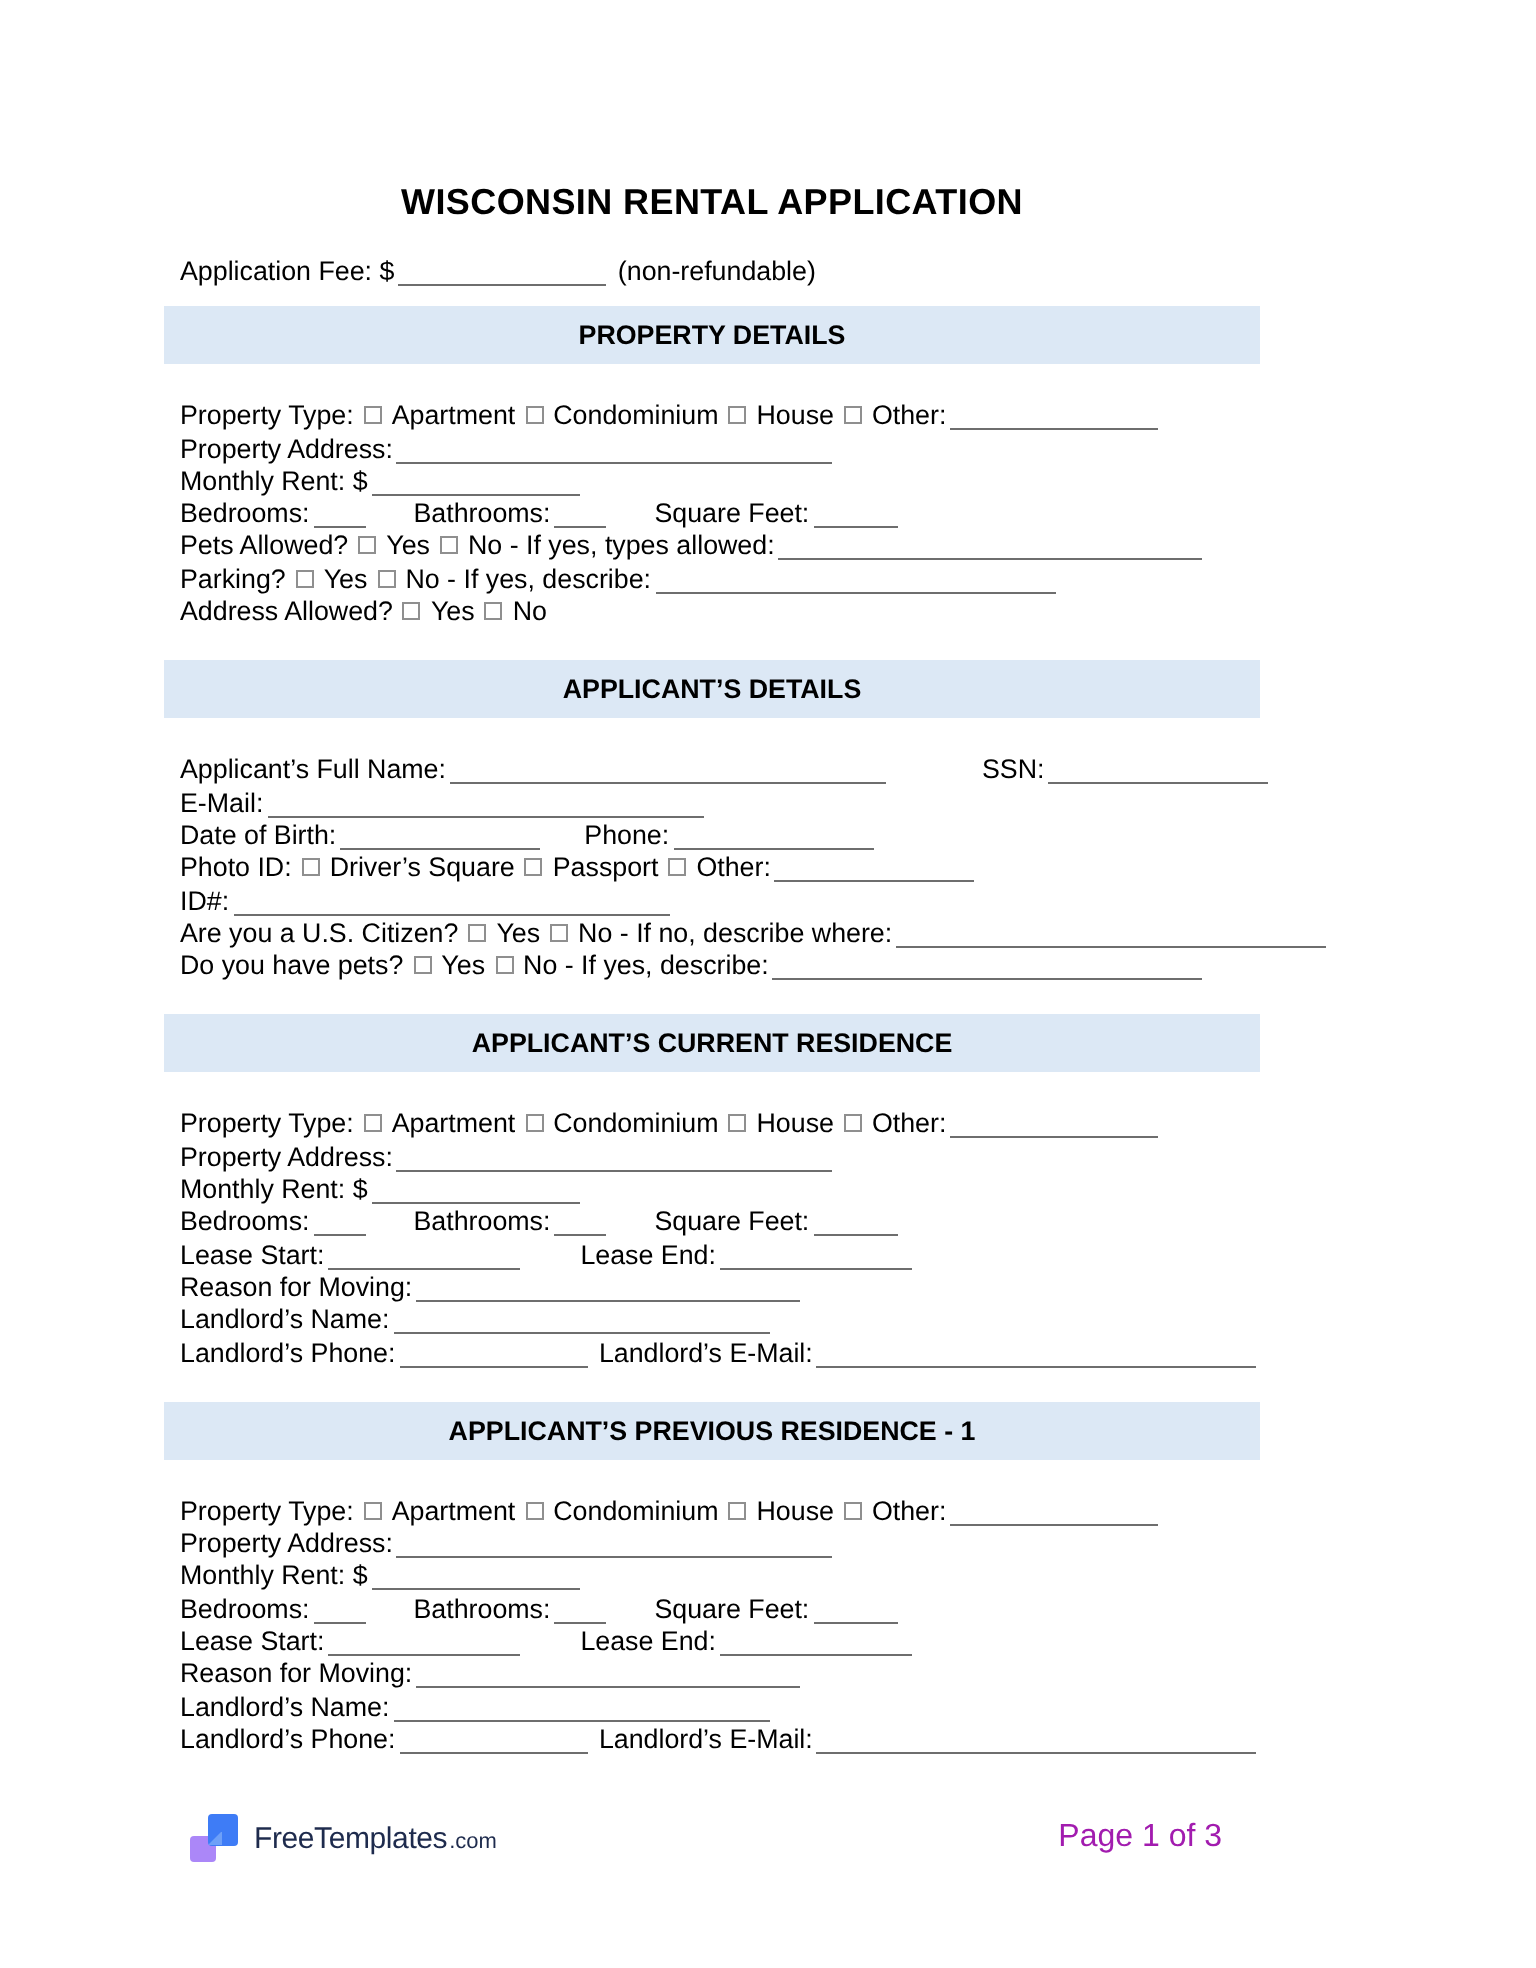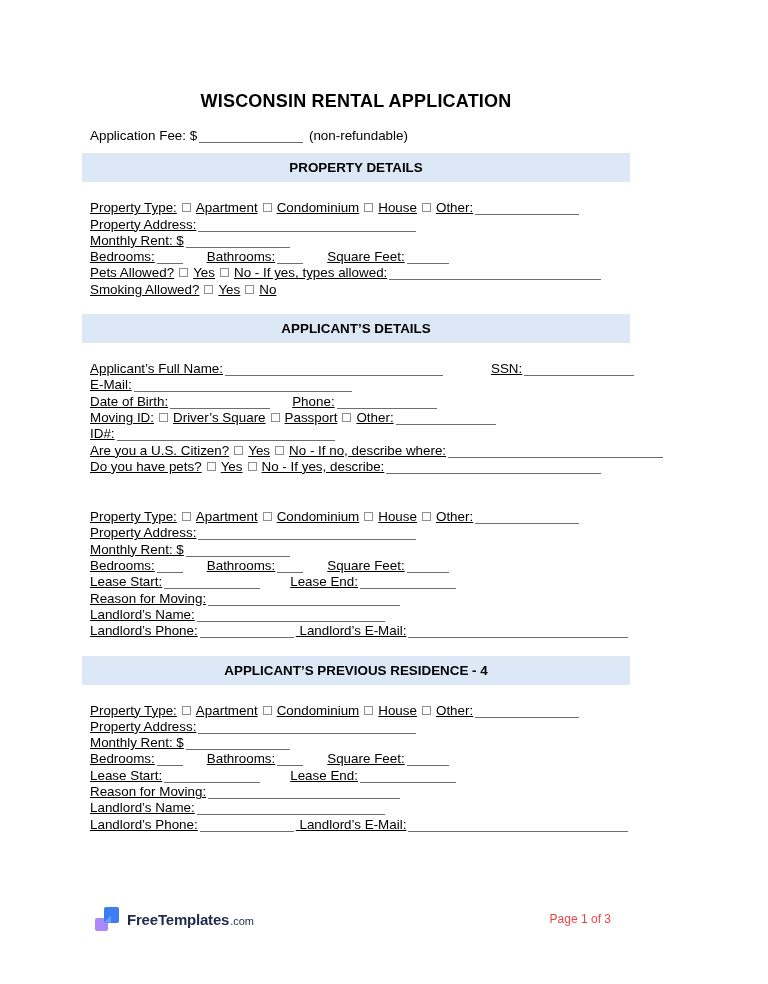--- a/index.html
+++ b/index.html
@@ -29,21 +29,21 @@
   #sections { margin-top:9px; }
   .band {
     height:29px;
     background:#dce8f5;
     display:flex;
     align-items:center;
     justify-content:center;
     font-size:13.4px;
     font-weight:bold;
   }
-  .content { padding:18px 0 16px 8px;text-decoration:underline; }
+  .content { padding:18px 0 16px 8px; }
   .cb {
     display:inline-block;
     width:9px; height:9px;
     border:1px solid #8f8f8f;
     background:#fff;
     margin:0 5px;
     vertical-align:0;
   }
   .blank {
     display:inline-block;
@@ -72,75 +72,79 @@
     position:absolute; right:0; top:0;
     width:15px; height:16px;
     background:#3e7cf6; border-radius:2px;
   }
   .logo-fold {
     position:absolute; left:9px; top:9px;
     width:7px; height:7px;
     background:#6ea0f8;
     clip-path:polygon(0 100%, 100% 0, 100% 100%);
   }
-  .brand-name { font-size:15px; font-weight:bold; color:#1e2b4d; letter-spacing:-.2px; }
+  .brand-name { font-size:15px; font-weight:normal; color:#1e2b4d; letter-spacing:-.2px; }
   .brand-suffix { font-size:11px; color:#1e2b4d; margin-left:1px; padding-top:3px; }
-  .page-indicator { font-size:12px; color:#ef4444; }
+  .page-indicator { font-size:16px; color:#a21caf; }
 </style>
 </head>
 <body>
 
 <div class="page">
   <h1 class="title">WISCONSIN RENTAL APPLICATION</h1>
 
   <div class="line intro" id="intro-line"><span class="t">Application Fee: $</span><span class="blank" style="width: 104px;"></span><span class="t"> (non-refundable)</span></div>
 
   <div id="sections">
       <section class="section">
         <div class="band">
           <span>PROPERTY DETAILS</span>
         </div>
         <div class="content">
           <div class="line"><span class="t">Property Type:</span><span class="cb"></span><span class="t">Apartment</span><span class="cb"></span><span class="t">Condominium</span><span class="cb"></span><span class="t">House</span><span class="cb"></span><span class="t">Other:</span><span class="blank" style="width: 104px;"></span></div>
           <div class="line"><span class="t">Property Address:</span><span class="blank" style="width: 218px;"></span></div>
           <div class="line"><span class="t">Monthly Rent: $</span><span class="blank" style="width: 104px;"></span></div>
           <div class="line"><span class="t">Bedrooms:</span><span class="blank" style="width: 26px;"></span><span class="gap" style="width: 22px;"></span><span class="t">Bathrooms:</span><span class="blank" style="width: 26px;"></span><span class="gap" style="width: 22px;"></span><span class="t">Square Feet:</span><span class="blank" style="width: 42px;"></span></div>
           <div class="line"><span class="t">Pets Allowed?</span><span class="cb"></span><span class="t">Yes</span><span class="cb"></span><span class="t">No - If yes, types allowed:</span><span class="blank" style="width: 212px;"></span></div>
-          <div class="line"><span class="t">Smoking Allowed?</span><span class="cb"></span><span class="t">Yes</span><span class="cb"></span><span class="t">No</span></div>
+          <div class="line"><span class="t">Parking?</span><span class="cb"></span><span class="t">Yes</span><span class="cb"></span><span class="t">No - If yes, describe:</span><span class="blank" style="width: 200px;"></span></div>
+          <div class="line"><span class="t">Address Allowed?</span><span class="cb"></span><span class="t">Yes</span><span class="cb"></span><span class="t">No</span></div>
         </div>
       </section>
       <section class="section">
         <div class="band">
           <span>APPLICANT’S DETAILS</span>
         </div>
         <div class="content">
           <div class="line"><span class="t">Applicant’s Full Name:</span><span class="blank" style="width: 218px;"></span><span class="gap" style="width: 46px;"></span><span class="t">SSN:</span><span class="blank" style="width: 110px;"></span></div>
           <div class="line"><span class="t">E-Mail:</span><span class="blank" style="width: 218px;"></span></div>
           <div class="line"><span class="t">Date of Birth:</span><span class="blank" style="width: 100px;"></span><span class="gap" style="width: 20px;"></span><span class="t">Phone:</span><span class="blank" style="width: 100px;"></span></div>
-          <div class="line"><span class="t">Moving ID:</span><span class="cb"></span><span class="t">Driver’s Square</span><span class="cb"></span><span class="t">Passport</span><span class="cb"></span><span class="t">Other:</span><span class="blank" style="width: 100px;"></span></div>
+          <div class="line"><span class="t">Photo ID:</span><span class="cb"></span><span class="t">Driver’s Square</span><span class="cb"></span><span class="t">Passport</span><span class="cb"></span><span class="t">Other:</span><span class="blank" style="width: 100px;"></span></div>
           <div class="line"><span class="t">ID#:</span><span class="blank" style="width: 218px;"></span></div>
           <div class="line"><span class="t">Are you a U.S. Citizen?</span><span class="cb"></span><span class="t">Yes</span><span class="cb"></span><span class="t">No - If no, describe where:</span><span class="blank" style="width: 215px;"></span></div>
           <div class="line"><span class="t">Do you have pets?</span><span class="cb"></span><span class="t">Yes</span><span class="cb"></span><span class="t">No - If yes, describe:</span><span class="blank" style="width: 215px;"></span></div>
         </div>
       </section>
       <section class="section">
+        <div class="band">
+          <span>APPLICANT’S CURRENT RESIDENCE</span>
+        </div>
         <div class="content">
           <div class="line"><span class="t">Property Type:</span><span class="cb"></span><span class="t">Apartment</span><span class="cb"></span><span class="t">Condominium</span><span class="cb"></span><span class="t">House</span><span class="cb"></span><span class="t">Other:</span><span class="blank" style="width: 104px;"></span></div>
           <div class="line"><span class="t">Property Address:</span><span class="blank" style="width: 218px;"></span></div>
           <div class="line"><span class="t">Monthly Rent: $</span><span class="blank" style="width: 104px;"></span></div>
           <div class="line"><span class="t">Bedrooms:</span><span class="blank" style="width: 26px;"></span><span class="gap" style="width: 22px;"></span><span class="t">Bathrooms:</span><span class="blank" style="width: 26px;"></span><span class="gap" style="width: 22px;"></span><span class="t">Square Feet:</span><span class="blank" style="width: 42px;"></span></div>
           <div class="line"><span class="t">Lease Start:</span><span class="blank" style="width: 96px;"></span><span class="gap" style="width: 28px;"></span><span class="t">Lease End:</span><span class="blank" style="width: 96px;"></span></div>
           <div class="line"><span class="t">Reason for Moving:</span><span class="blank" style="width: 192px;"></span></div>
           <div class="line"><span class="t">Landlord’s Name:</span><span class="blank" style="width: 188px;"></span></div>
           <div class="line"><span class="t">Landlord’s Phone:</span><span class="blank" style="width: 94px;"></span><span class="t"> Landlord’s E-Mail:</span><span class="blank" style="width: 220px;"></span></div>
         </div>
       </section>
       <section class="section">
         <div class="band">
-          <span>APPLICANT’S PREVIOUS RESIDENCE - 4</span>
+          <span>APPLICANT’S PREVIOUS RESIDENCE - 1</span>
         </div>
         <div class="content">
           <div class="line"><span class="t">Property Type:</span><span class="cb"></span><span class="t">Apartment</span><span class="cb"></span><span class="t">Condominium</span><span class="cb"></span><span class="t">House</span><span class="cb"></span><span class="t">Other:</span><span class="blank" style="width: 104px;"></span></div>
           <div class="line"><span class="t">Property Address:</span><span class="blank" style="width: 218px;"></span></div>
           <div class="line"><span class="t">Monthly Rent: $</span><span class="blank" style="width: 104px;"></span></div>
           <div class="line"><span class="t">Bedrooms:</span><span class="blank" style="width: 26px;"></span><span class="gap" style="width: 22px;"></span><span class="t">Bathrooms:</span><span class="blank" style="width: 26px;"></span><span class="gap" style="width: 22px;"></span><span class="t">Square Feet:</span><span class="blank" style="width: 42px;"></span></div>
           <div class="line"><span class="t">Lease Start:</span><span class="blank" style="width: 96px;"></span><span class="gap" style="width: 28px;"></span><span class="t">Lease End:</span><span class="blank" style="width: 96px;"></span></div>
           <div class="line"><span class="t">Reason for Moving:</span><span class="blank" style="width: 192px;"></span></div>
           <div class="line"><span class="t">Landlord’s Name:</span><span class="blank" style="width: 188px;"></span></div>
           <div class="line"><span class="t">Landlord’s Phone:</span><span class="blank" style="width: 94px;"></span><span class="t"> Landlord’s E-Mail:</span><span class="blank" style="width: 220px;"></span></div>

